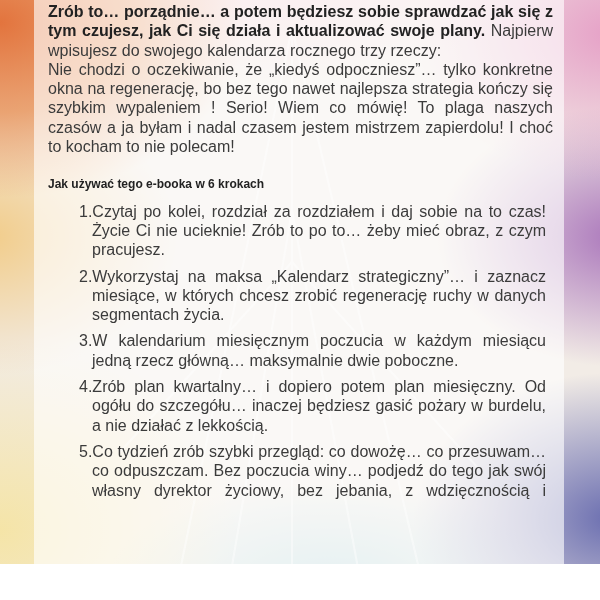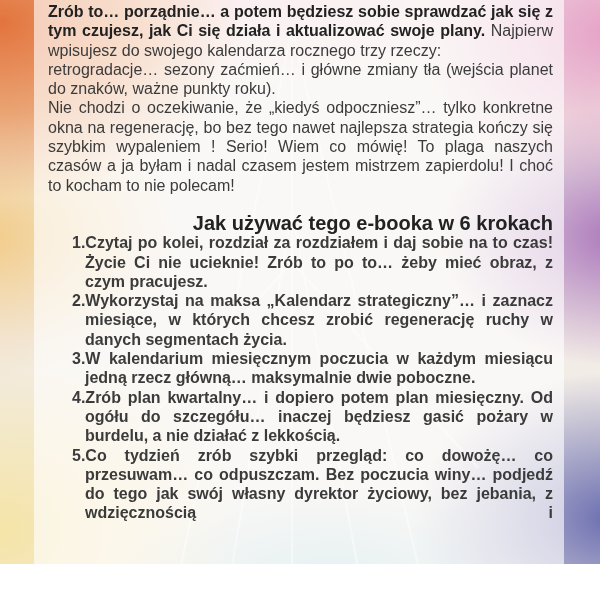--- a/index.html
+++ b/index.html
@@ -45,38 +45,37 @@
     font-size: 16px;
     line-height: 19.3px;
     text-align: justify;
   }
 
   .content p { margin: 0; }
   .content p strong { font-weight: 700; color: #222222; }
 
   h2.section-heading {
     margin: 19px 0 0 0;
-    font-size: 20px;
+    font-size: 12px;
     line-height: 19.3px;
     font-weight: 700;
     color: #222222;
-    text-align: right;
+    text-align: left;
   }
 
   ol.steps {
     margin: 0;
     padding: 0 0 0 37px;
     list-style: none;
     counter-reset: step;
   }
   ol.steps li {
     counter-increment: step;
     text-indent: -13px;
-    margin: 0;
-    font-weight: bold;
+    margin: 7px;
   }
   ol.steps li::before { content: counter(step) "."; }
   ol.steps li.cut-off { text-align-last: justify; }
 </style>
 </head>
 <body>
 
 <div class="page">
 
   <div class="veil"></div>
@@ -90,21 +89,20 @@
       <line x1="292" y1="210" x2="362" y2="590"></line>
       <line x1="292" y1="262" x2="478" y2="468"></line>
       <line x1="292" y1="262" x2="120" y2="452"></line>
     </g>
   </svg>
 
   <div class="content">
 
     <p><strong>Zrób to… porządnie… a potem będziesz sobie sprawdzać jak się z tym czujesz, jak Ci się działa i aktualizować swoje plany.</strong><span> Najpierw wpisujesz do swojego kalendarza rocznego trzy rzeczy:</span></p>
 
-    <p>retrogradacje… sezony zaćmień… i główne zmiany tła (wejścia planet do znaków, ważne punkty roku).</p>
 
 
 
     <p>Nie chodzi o oczekiwanie, że „kiedyś odpoczniesz”… tylko konkretne okna na regenerację, bo bez tego nawet najlepsza strategia kończy się szybkim wypaleniem ! Serio! Wiem co mówię! To plaga naszych czasów a ja byłam i nadal czasem jestem mistrzem zapierdolu! I choć to kocham to nie polecam!</p>
 
     <h2 class="section-heading">Jak używać tego e-booka w 6 krokach</h2>
 
     <ol class="steps">
       <li>Czytaj po kolei, rozdział za rozdziałem i daj sobie na to czas! Życie Ci nie ucieknie! Zrób to po to… żeby mieć obraz, z czym pracujesz.</li>
       <li>Wykorzystaj na maksa „Kalendarz strategiczny”… i zaznacz miesiące, w których chcesz zrobić regenerację ruchy w danych segmentach życia.</li>

